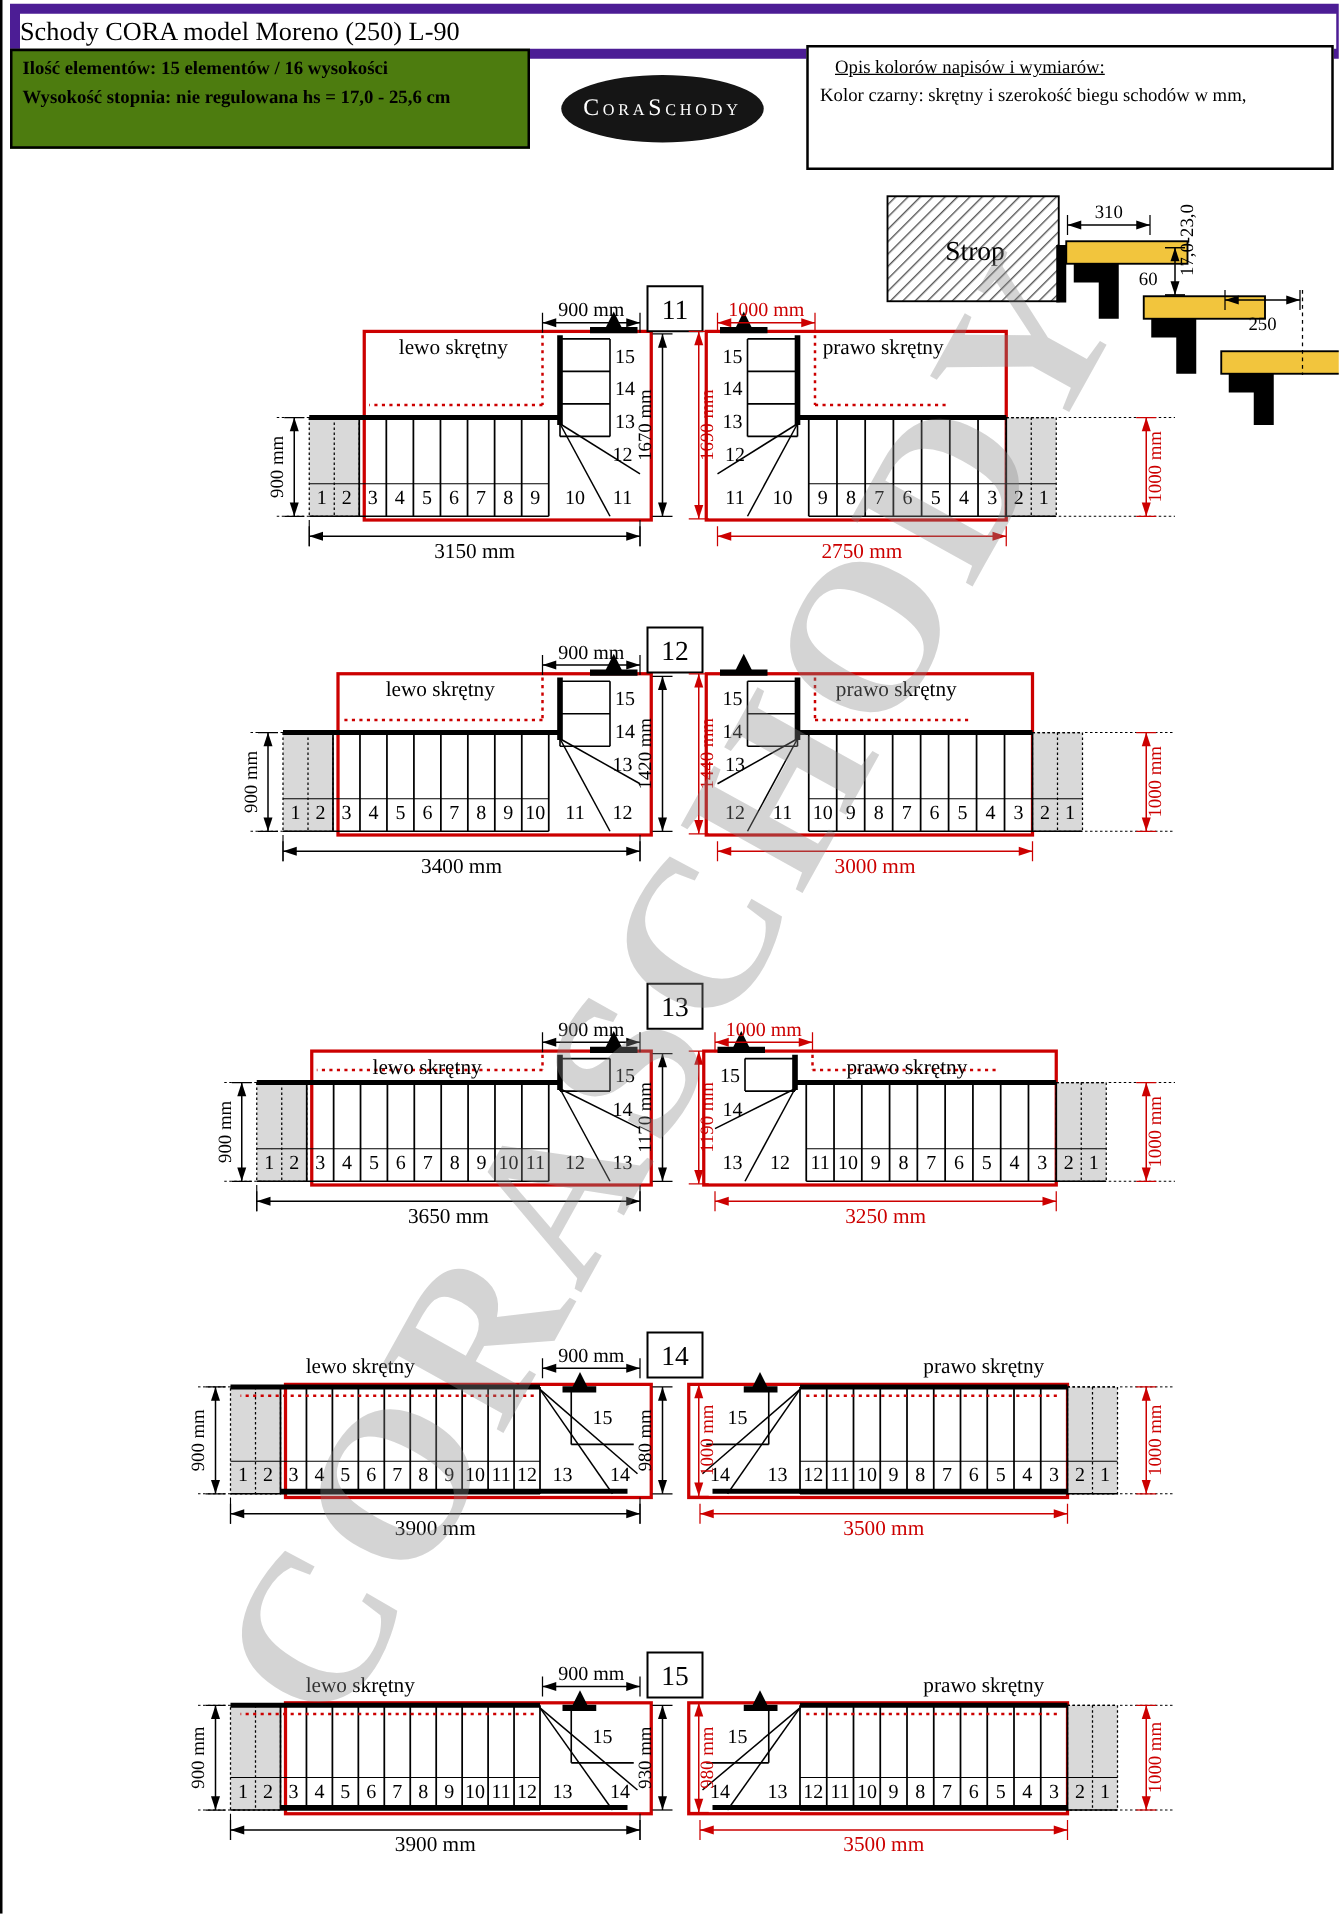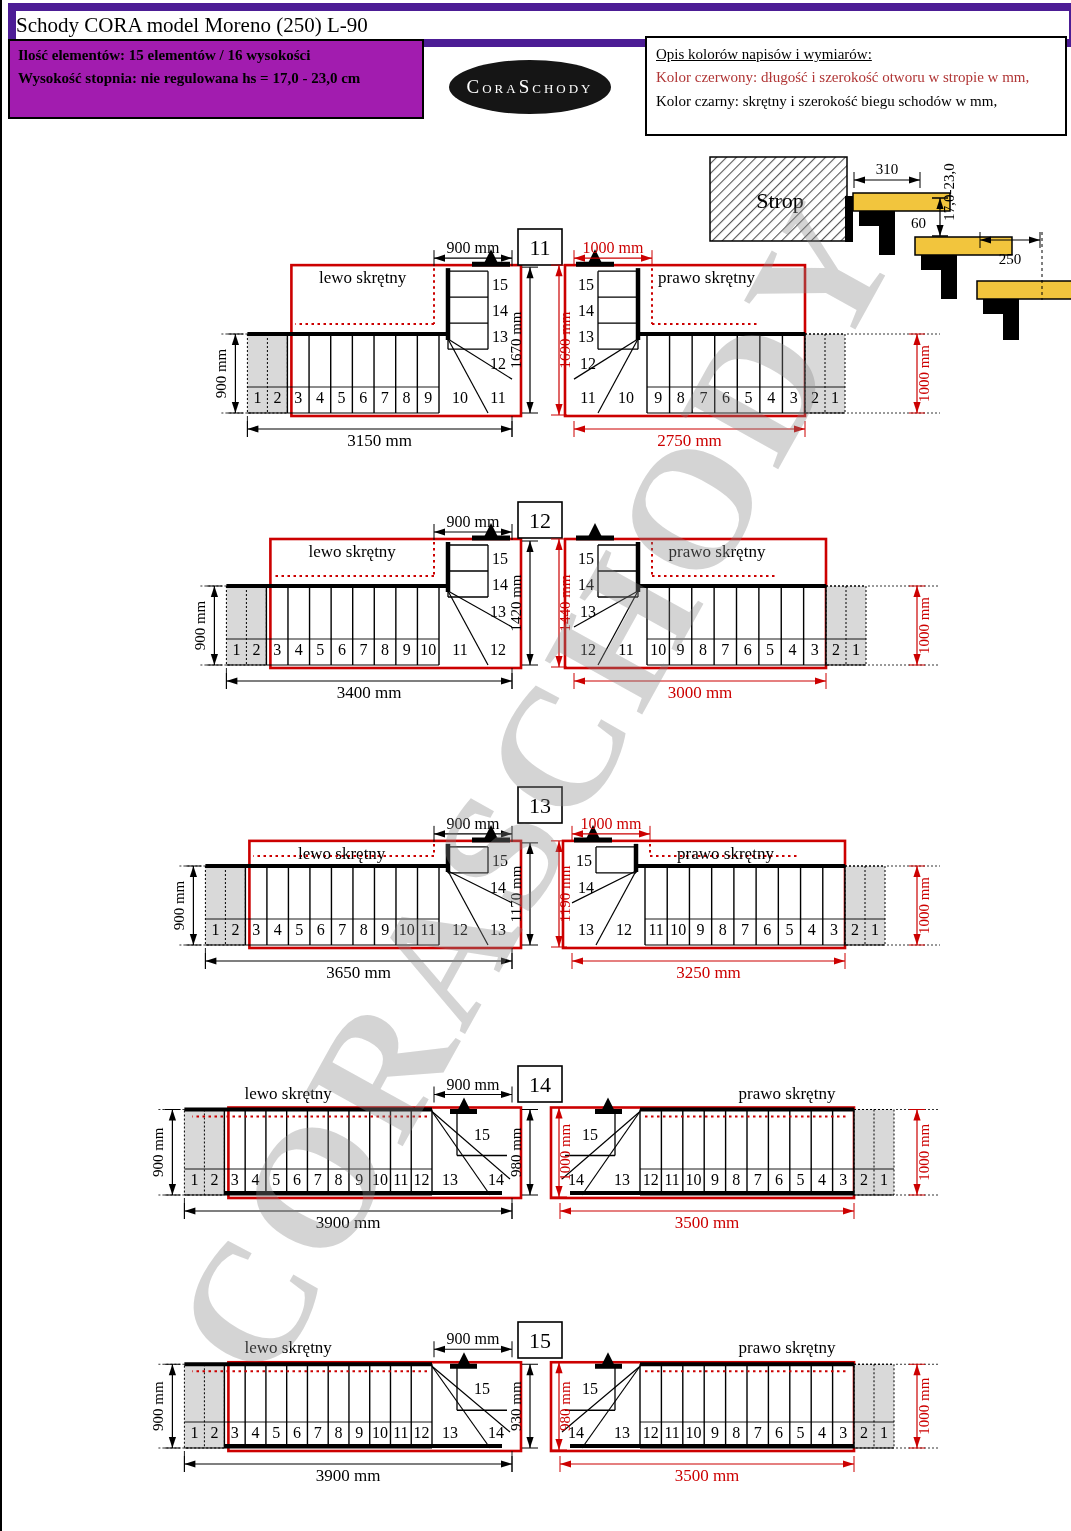--- a/index.html
+++ b/index.html
@@ -2,24 +2,24 @@
 <html><head>
 <meta charset="utf-8">
 <style>
   html,body{margin:0;padding:0;background:#fff;}
   .page{position:relative;width:1071px;height:1531px;background:#fff;
         font-family:"Liberation Serif","DejaVu Serif",serif;overflow:hidden;
         border-left:2px solid #000;border-right:2px solid #000;}
   .title-box{position:absolute;left:6px;top:3px;width:1053px;height:28px;border:8px solid #4c1d95;
              text-align:left;font-size:21px;line-height:28px;z-index:10;background:#fff;}
   .info-box{position:absolute;left:6px;top:39px;width:396px;height:70px;border:2px solid #000;
-            font-weight:bold;font-size:15px;line-height:1.5;padding:3px 8px;z-index:10;background:#a21caf;}
+            font-weight:bold;font-size:15px;line-height:1.5;padding:3px 8px;z-index:10;background:#4d7c0f;}
   .legend-box{position:absolute;left:643px;top:36px;width:400px;height:86px;border:2px solid #000;
               font-size:15px;line-height:1.55;padding:5px 9px;z-index:10;background:#fff;}
-  .lg-title{text-decoration:underline;}
+  .lg-title{text-decoration:underline;margin-left:12px;}
   .lg-red{color:#b03535;}
   .logo{position:absolute;left:447px;top:60px;width:162px;height:54px;background:#151515;border-radius:50%;
         color:#fff;text-align:center;line-height:54px;font-variant:small-caps;letter-spacing:3px;
         font-size:19px;z-index:10;}
   .watermark{position:absolute;left:-290px;top:690px;width:1650px;text-align:center;
              font-size:170px;font-weight:bold;letter-spacing:8px;color:rgba(135,135,135,0.36);
              transform:rotate(-61deg);transform-origin:center;pointer-events:none;z-index:6;
              white-space:nowrap;z-index:6;}
   svg{position:absolute;left:0;}
   #sideview{left:690px;top:140px;z-index:2;}
@@ -27,28 +27,27 @@
 </style>
 </head>
 <body>
 
 <div class="page">
   <div class="title-box">
     <span>Schody CORA model Moreno (250) L-90</span>
   </div>
   <div class="info-box">
     <div>Ilość elementów: 15 elementów / 16 wysokości</div>
-    <div>Wysokość stopnia: nie regulowana  hs = 17,0 - 23,0 cm</div>
+    <div>Wysokość stopnia: nie regulowana  hs = 17,0 - 25,6 cm</div>
   </div>
   <div class="logo">
     <span>CoraSchody</span>
   </div>
   <div class="legend-box">
     <div class="lg-title">Opis kolorów napisów i wymiarów:</div>
-    <div class="lg-red">Kolor czerwony: długość i szerokość otworu w stropie w mm,</div>
     <div>Kolor czarny: skrętny i szerokość biegu schodów w mm,</div>
   </div>
 
   <svg id="sideview" width="381" height="200" viewBox="690 140 381 200">
       <defs>
         <pattern id="hatch" width="7" height="7" patternUnits="userSpaceOnUse" patternTransform="rotate(45)">
           <rect width="7" height="7" fill="#fff"></rect>
           <line x1="0" y1="0" x2="0" y2="7" stroke="#555" stroke-width="2.2"></line>
         </pattern>
       </defs>

